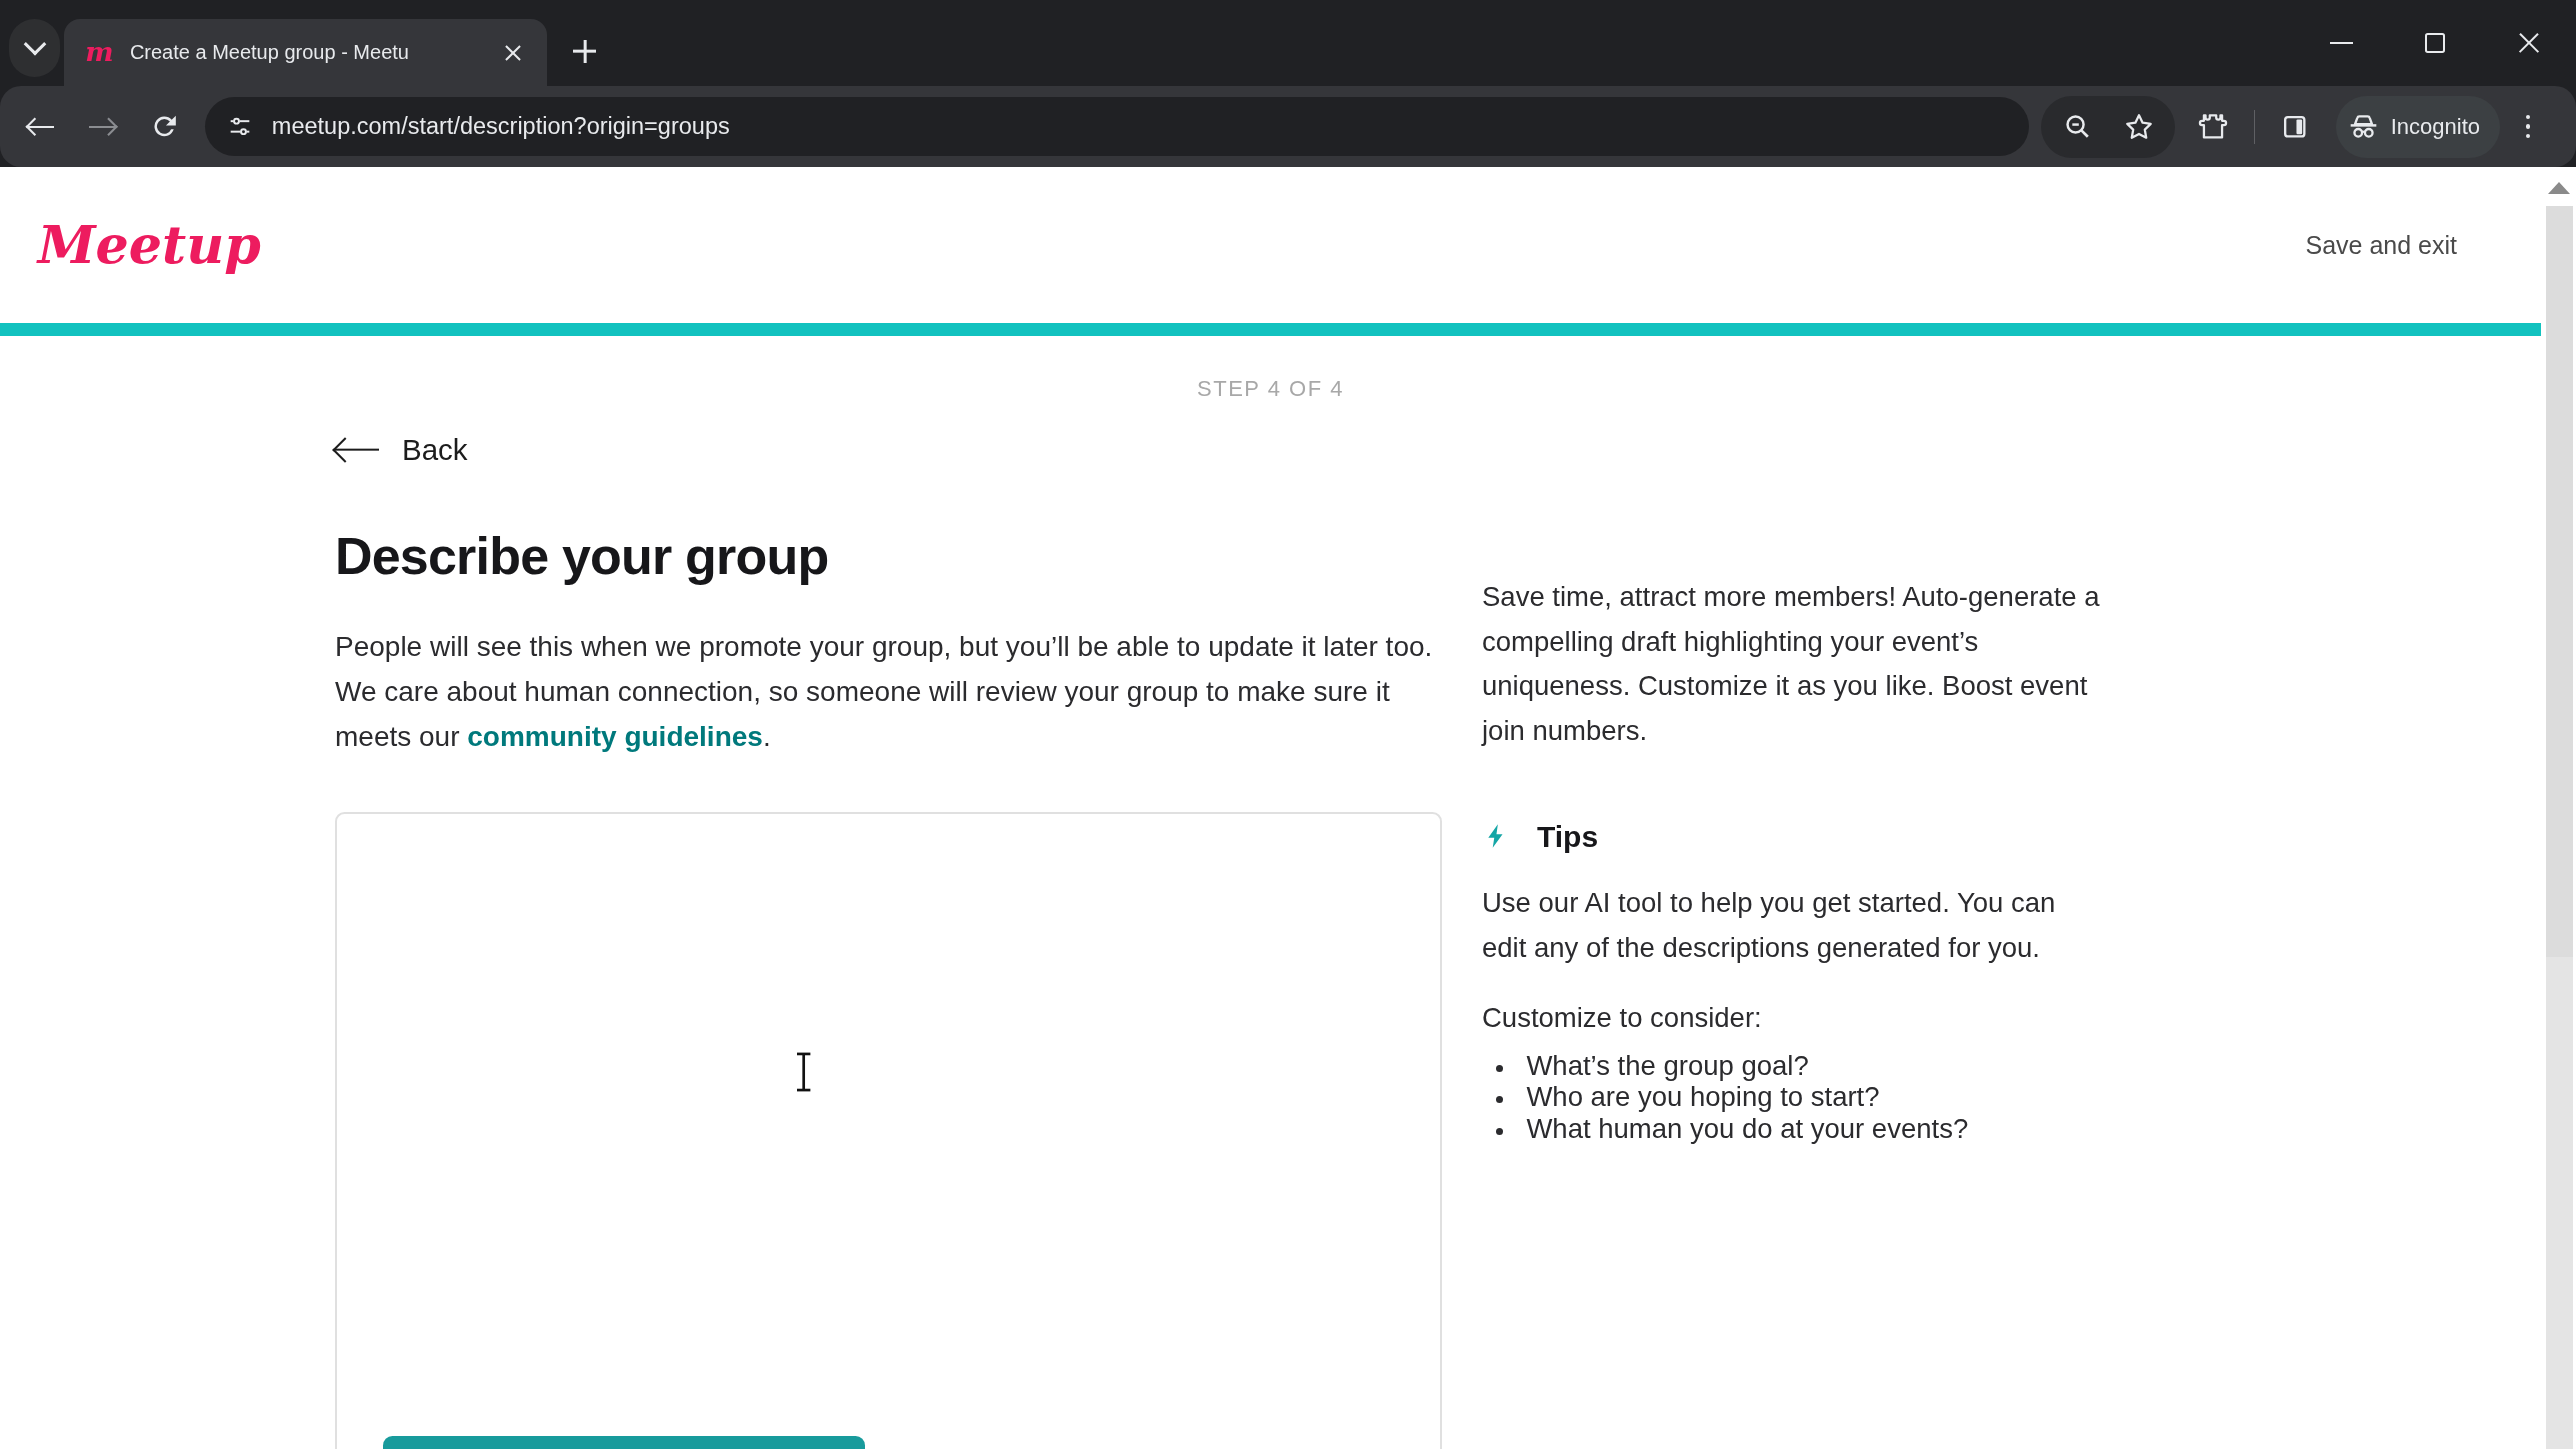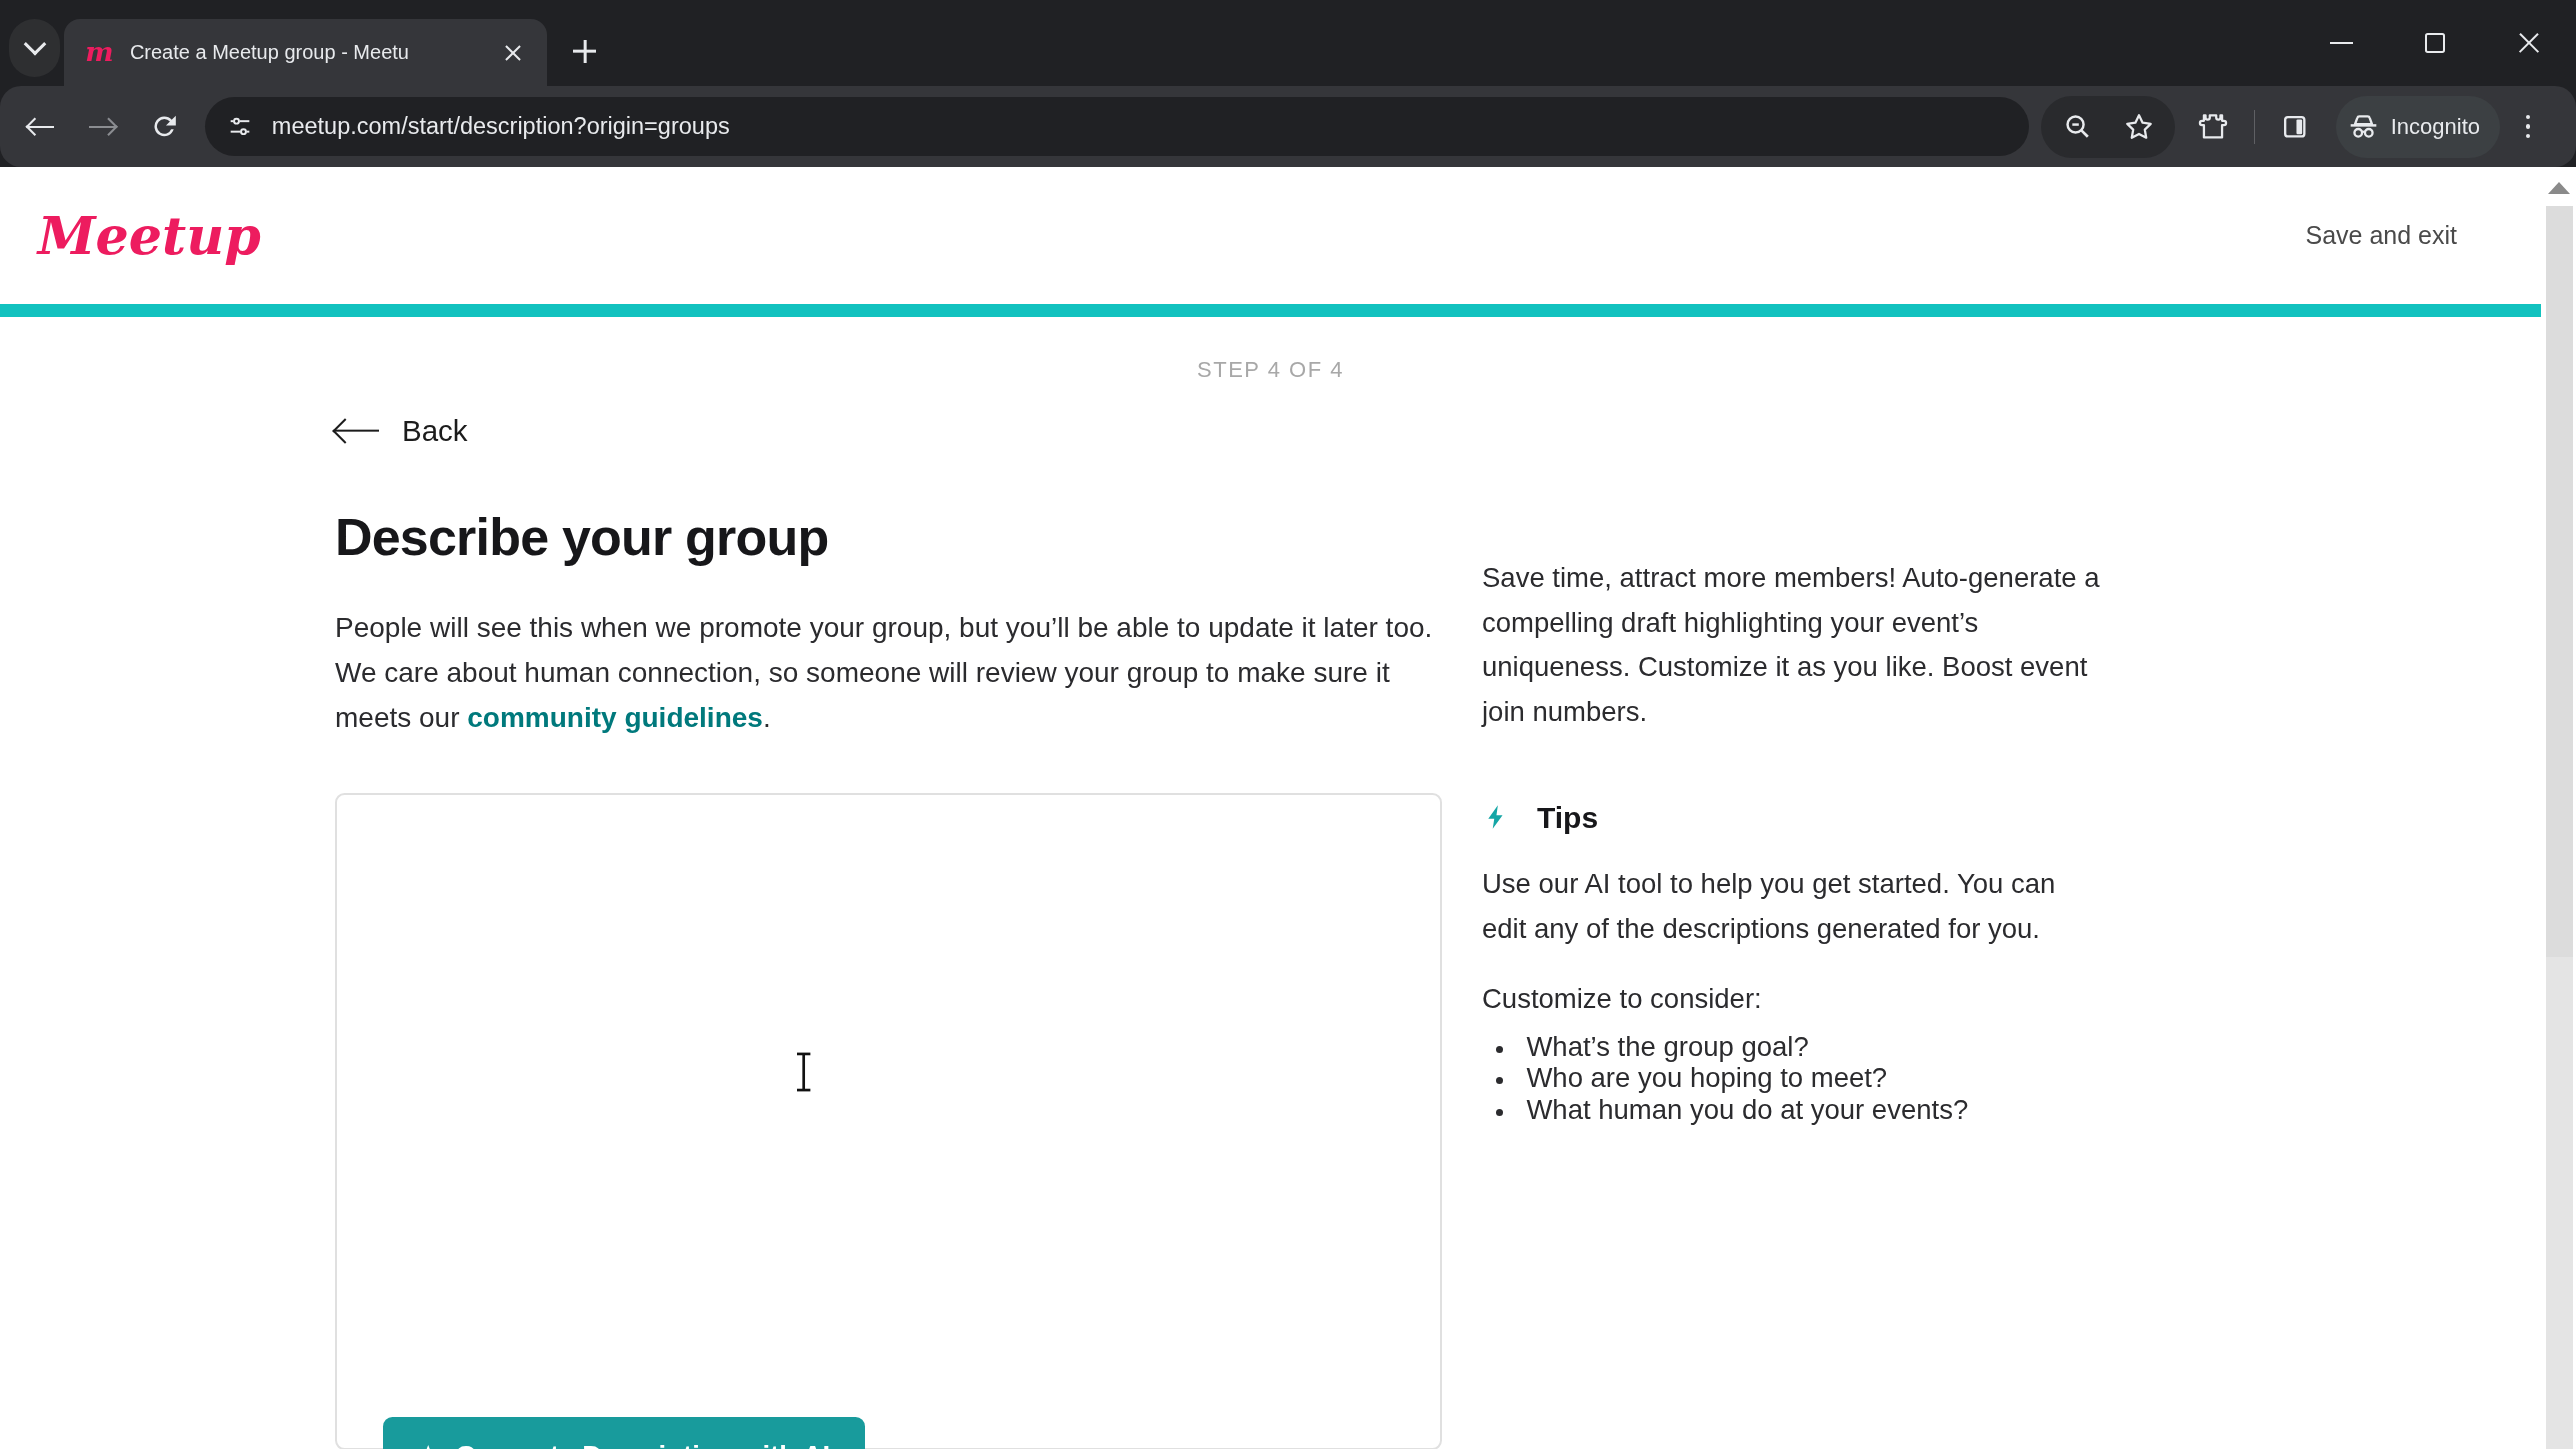--- a/index.html
+++ b/index.html
@@ -202,21 +202,21 @@
   }
   .page {
     flex: 1;
     min-width: 0;
     position: relative;
     overflow: hidden;
     background: #fff;
   }
 
   .site-header {
-    height: 137px;
+    height: 156px;
     display: flex;
     align-items: center;
     justify-content: space-between;
     padding: 0 84px 0 35px;
   }
   .logo { height: 74px; }
   .save-exit {
     color: #4a4a4a;
     font-size: 25px;
   }
@@ -584,21 +584,21 @@
             </span>
             <span class="tips-title">Tips</span>
           </div>
 
           <p class="tips-body">Use our AI tool to help you get started. You can edit any of the descriptions generated for you.</p>
 
           <div class="q-label">Customize to consider:</div>
 
           <ul class="q-list">
             <li>What’s the group goal?</li>
-            <li>Who are you hoping to meet?</li>
+            <li>Who are you hoping to start?</li>
             <li>What human you do at your events?</li>
           </ul>
         </div>
 
       </div>
     </div>
 
     <div class="scrollbar">
       <span class="sb-arrow-up"></span>
       <span class="sb-track"></span>

